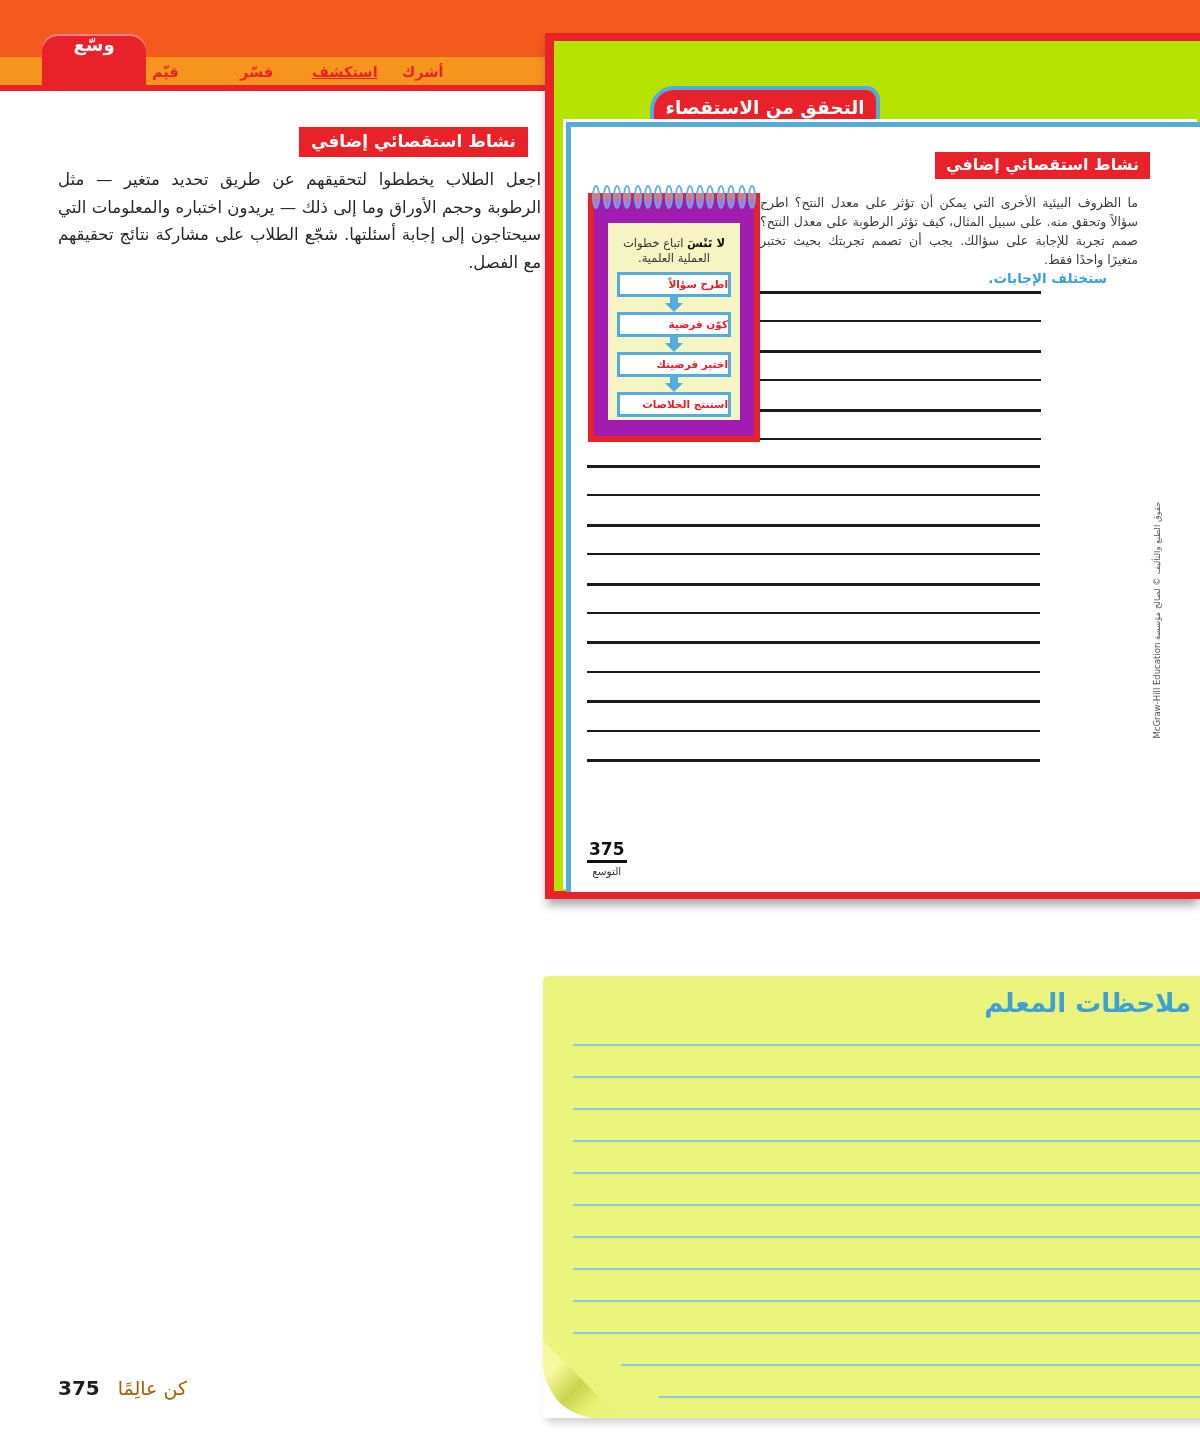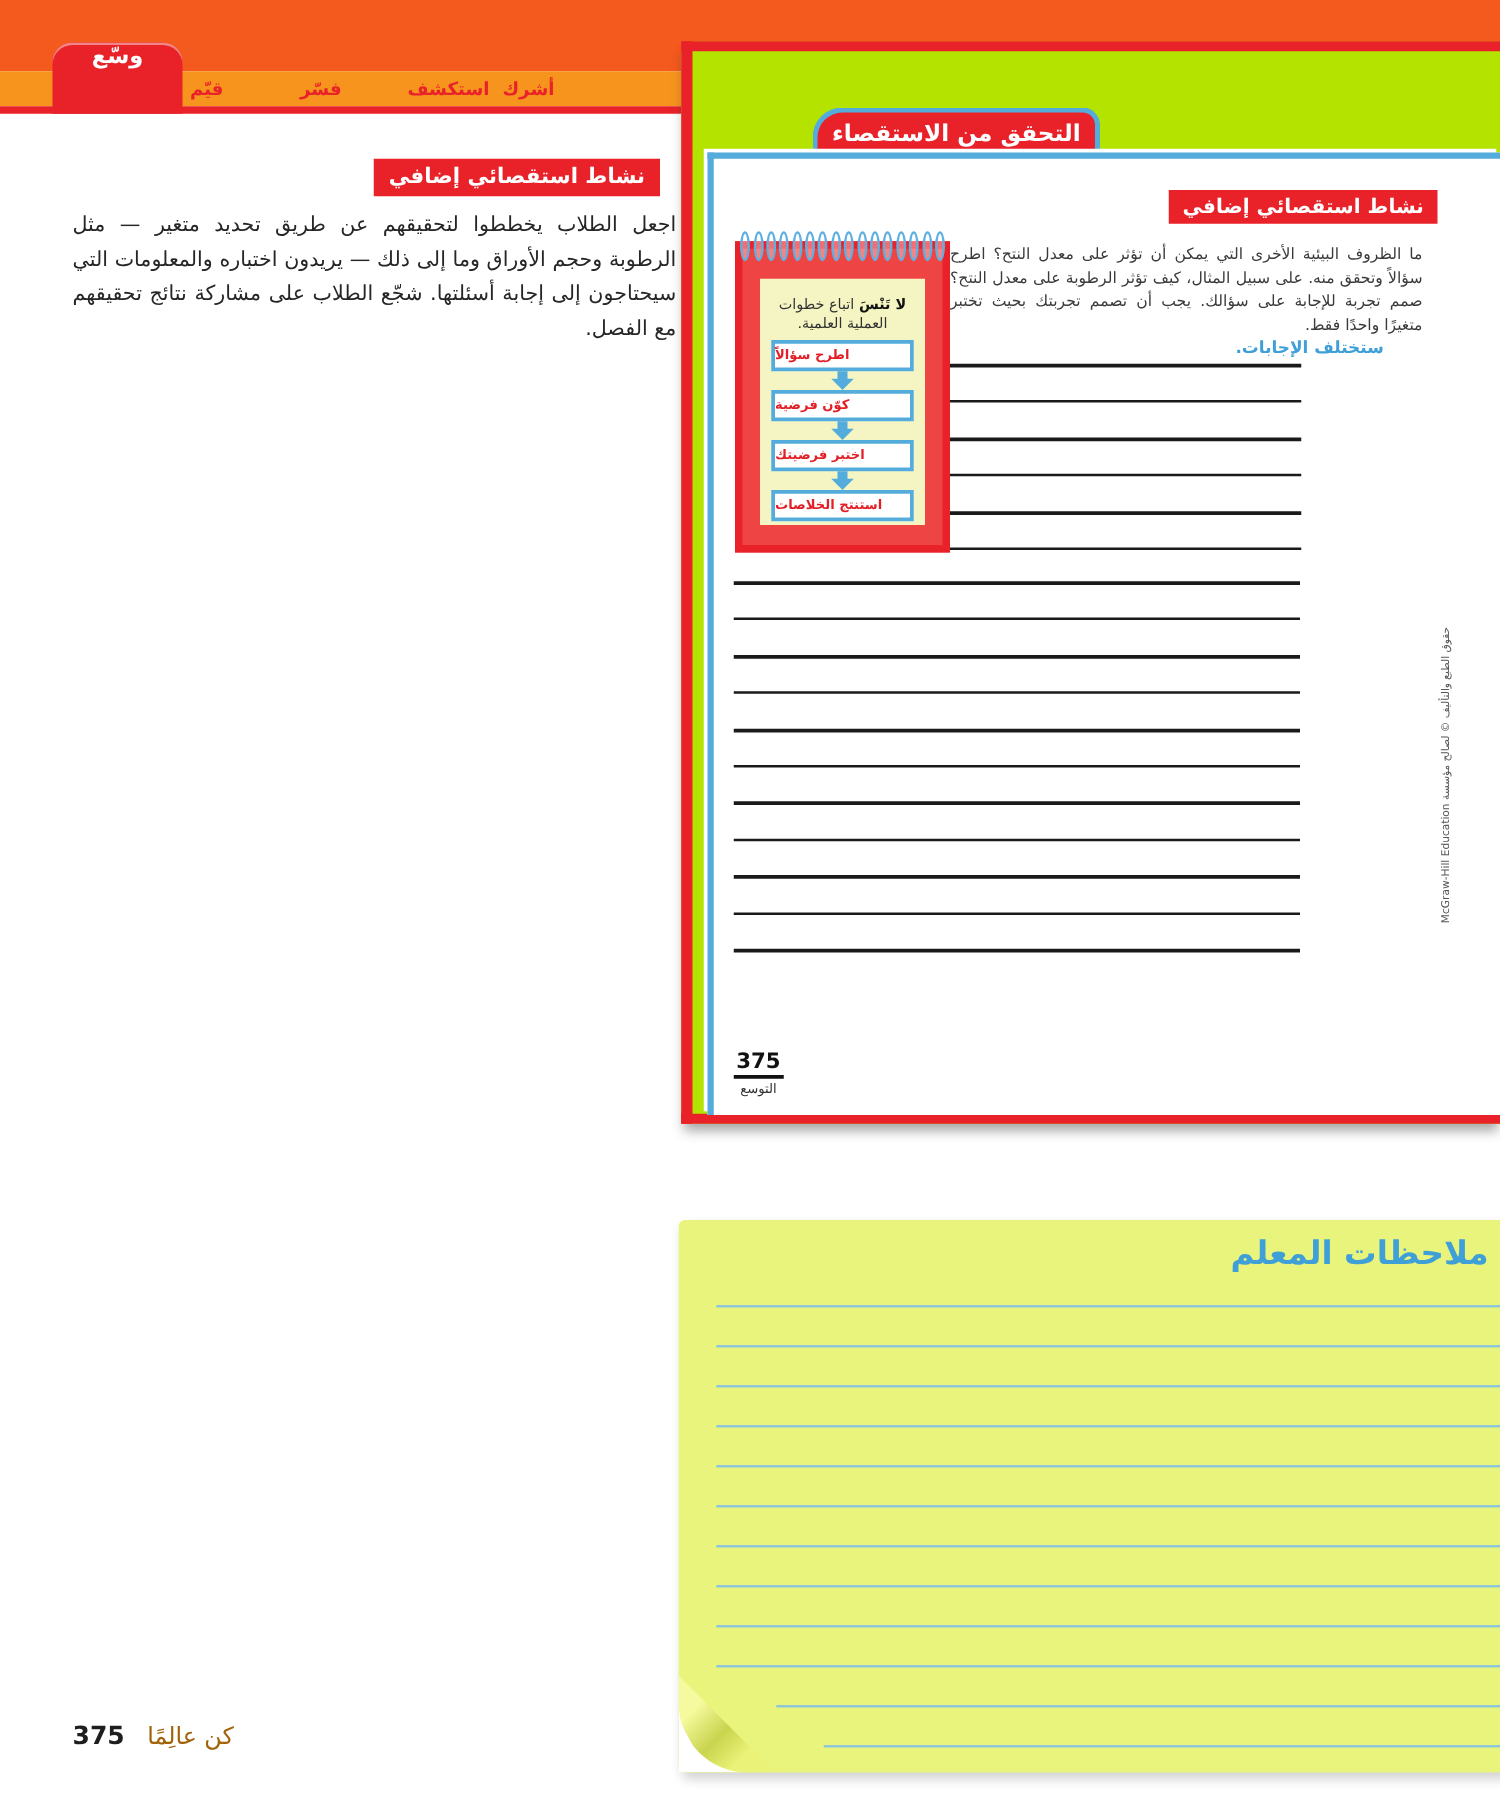--- a/index.html
+++ b/index.html
@@ -44,31 +44,31 @@
   .ws-answer{position:absolute;right:93px;top:143px;color:#3FA0D8;font-weight:bold;
              font-size:13.5px;white-space:nowrap;}
 
   .lines-abs{position:absolute;}
   .ans-line{height:2px;background:#1a1a1a;margin-bottom:27.4px;}
   .ans-line:nth-child(odd){height:3px;margin-bottom:26.4px;}
   .short-lines{left:174px;top:164px;width:296px;}
   .long-lines{left:16px;top:338px;width:453px;}
 
   
-  .notepad{position:absolute;left:17px;top:66px;width:172px;height:249px;background:#ef4444;
+  .notepad{position:absolute;left:17px;top:66px;width:172px;height:249px;background:#a21caf;
            border:6px solid #E9222A;box-sizing:border-box;}
   .spiral{position:absolute;left:-2px;top:-14px;right:-2px;height:26px;display:flex;
           justify-content:space-between;z-index:4;}
   .coil{width:8px;height:24px;border:2.5px solid #5FB0E0;border-radius:50%;
         box-sizing:border-box;background:rgba(255,255,255,.35);}
   .np-inner{position:absolute;left:14px;right:14px;top:24px;bottom:16px;background:#F4F5C2;}
   .np-caption{margin:13px 6px 6px;text-align:center;color:#333333;font-size:11.5px;line-height:15px;}
   .np-caption b{color:#111111;}
   .fbox{width:114px;margin:0 auto;border:3px solid #54ACDC;background:#ffffff;color:#E31F26;
-        font-weight:bold;font-size:10.5px;line-height:13px;text-align:left;padding:3px 0;
+        font-weight:bold;font-size:10.5px;line-height:13px;text-align:right;padding:3px 0;
         box-sizing:border-box;white-space:nowrap;}
   .farrow{height:15px;position:relative;}
   .farrow::before{content:'';position:absolute;left:50%;transform:translateX(-50%);top:0;
                   width:8px;height:7px;background:#54ACDC;}
   .farrow::after{content:'';position:absolute;left:50%;transform:translateX(-50%);top:6px;
                  width:0;border-left:9px solid transparent;border-right:9px solid transparent;
                  border-top:9px solid #54ACDC;}
 
   .ws-pageno{position:absolute;left:16px;top:712px;direction:ltr;text-align:center;}
   .ws-pageno .num{display:inline-block;font-weight:bold;font-size:17px;color:#111111;
@@ -106,21 +106,21 @@
 
   <div class="band-dark"></div>
   <div class="band-light"></div>
   <div class="band-redline"></div>
 
   <div class="tab-active">
     <span>وسّع</span>
   </div>
   <span class="tab-label" style="left:152px;">قيّم</span>
   <span class="tab-label" style="left:240px;">فسّر</span>
-  <span class="tab-label" style="left:326px;">استكشف</span>
+  <span class="tab-label" style="left:312px;text-decoration:underline;">استكشف</span>
   <span class="tab-label" style="left:402px;">أشرك</span>
 
   <div class="badge-red badge-left">نشاط استقصائي إضافي</div>
   <div class="left-para">اجعل الطلاب يخططوا لتحقيقهم عن طريق تحديد متغير — مثل الرطوبة وحجم الأوراق وما إلى ذلك — يريدون اختباره والمعلومات التي سيحتاجون إلى إجابة أسئلتها. شجّع الطلاب على مشاركة نتائج تحقيقهم مع الفصل.</div>
 
   <div class="big-box"></div>
   <div class="inq-tab">
     <span>التحقق من الاستقصاء</span>
   </div>
 

